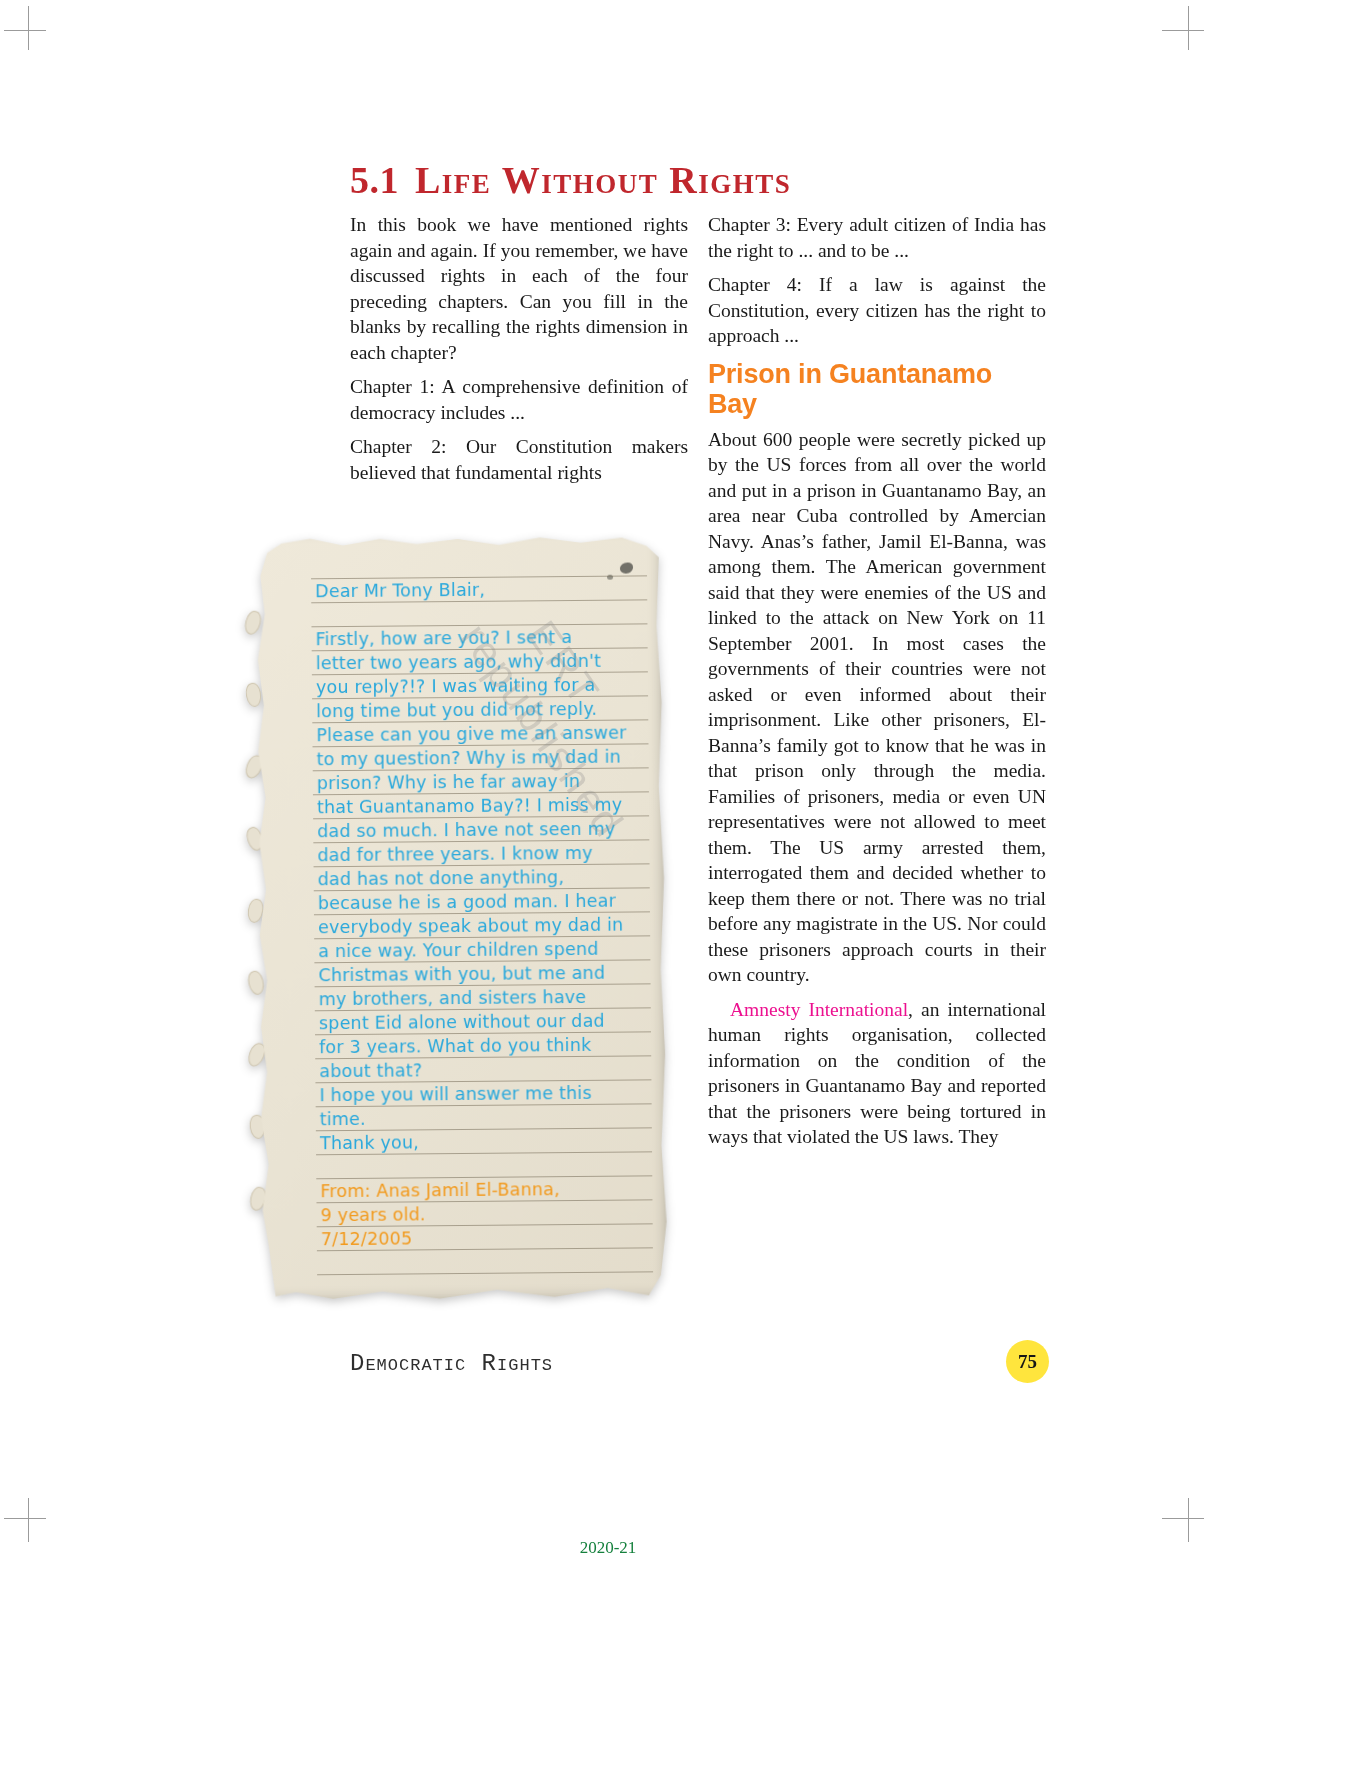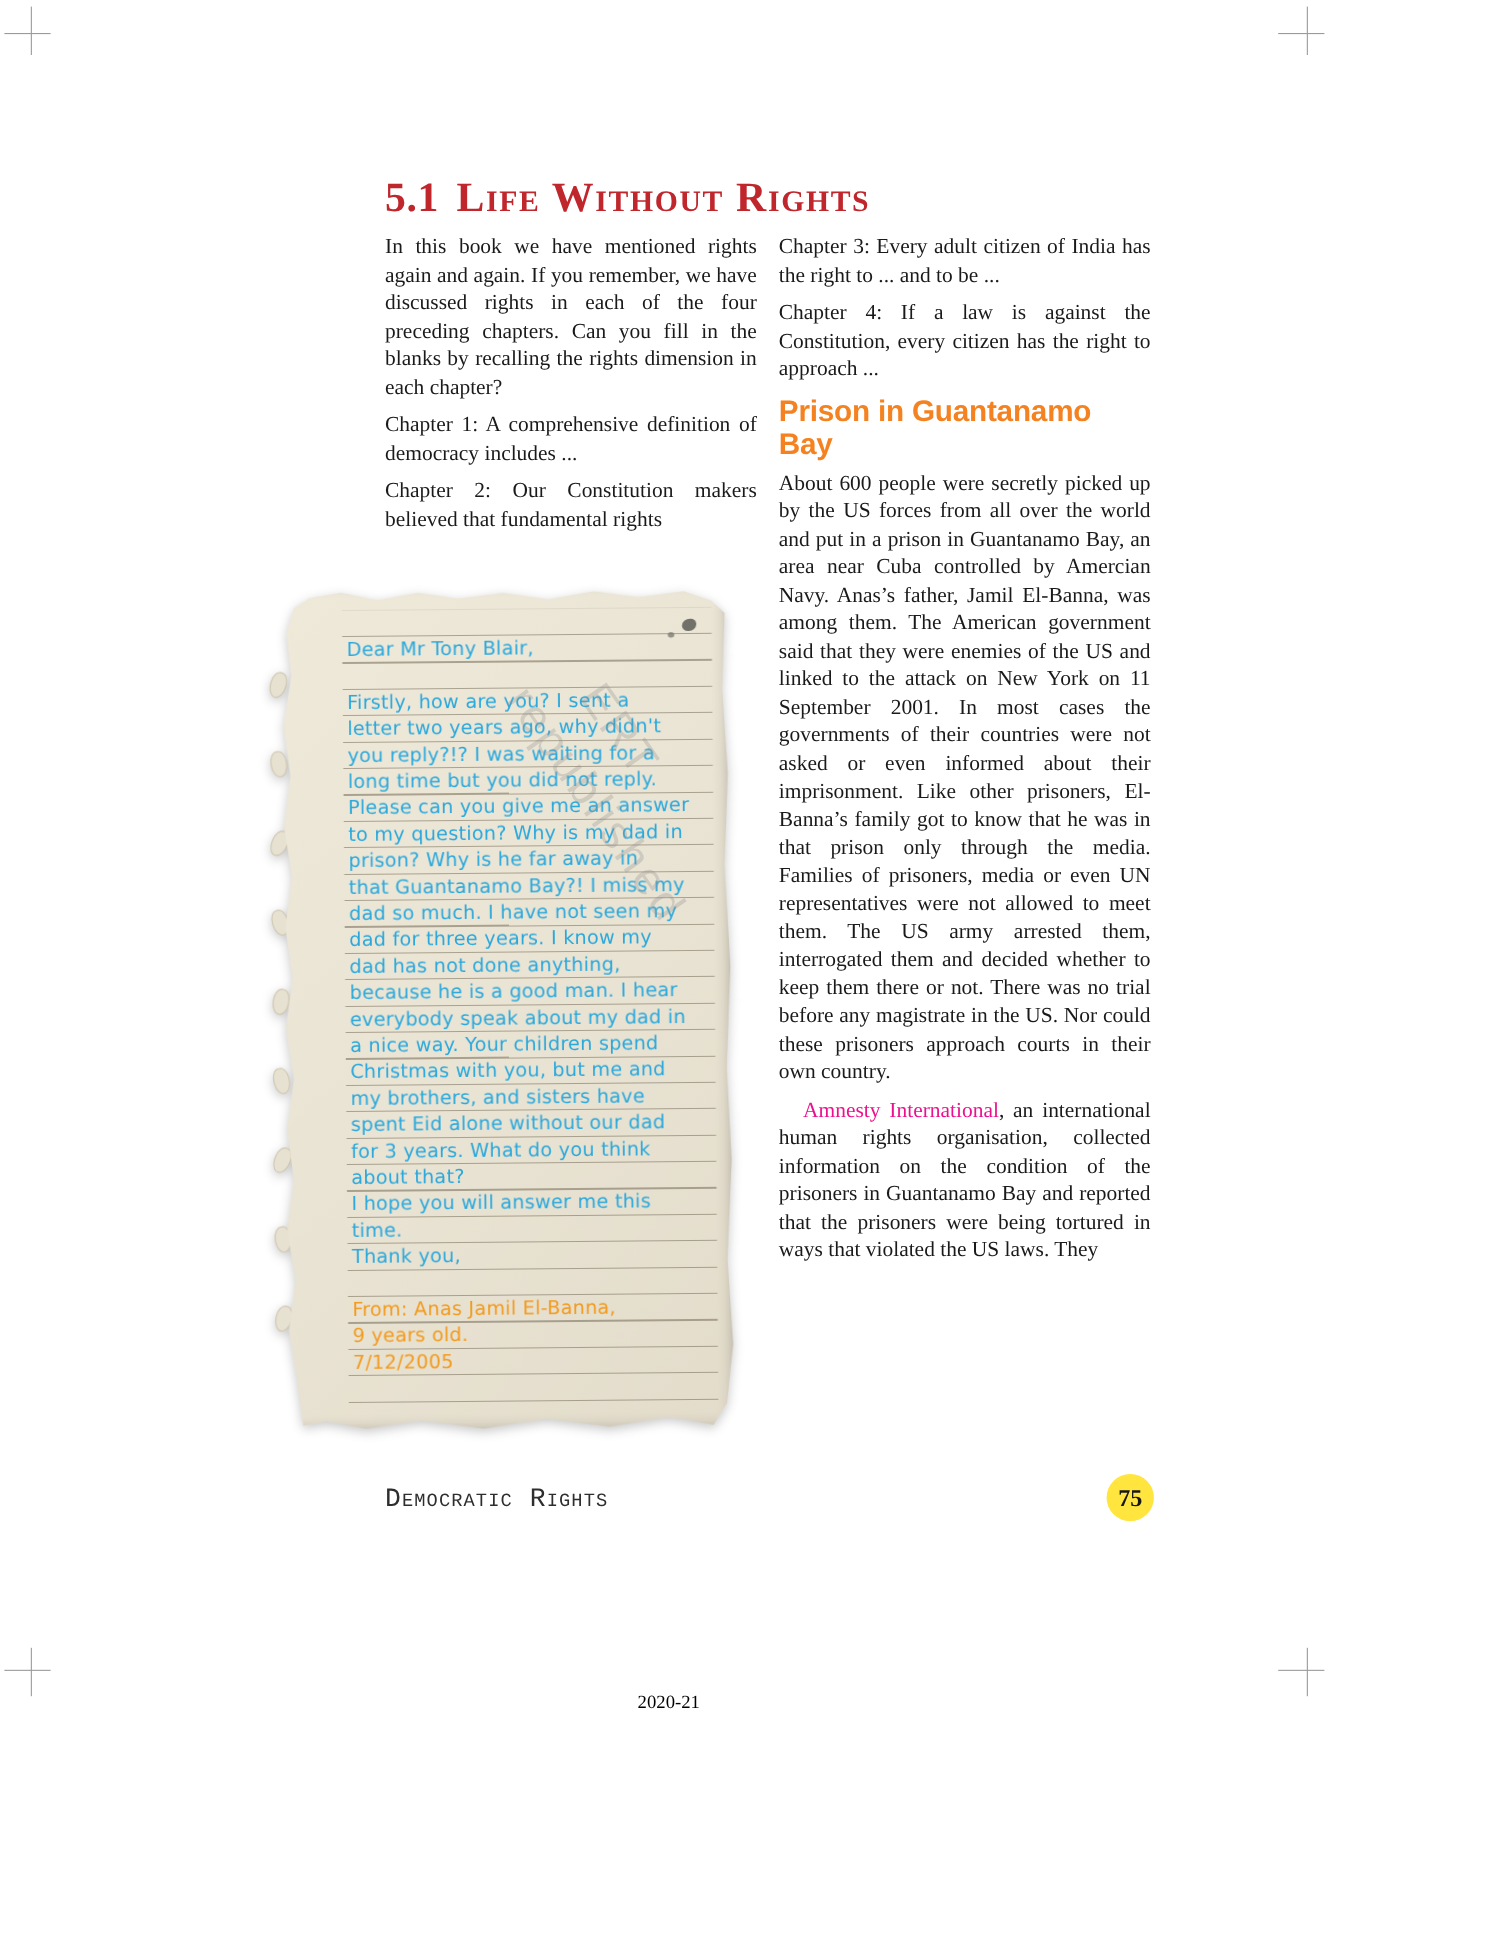--- a/index.html
+++ b/index.html
@@ -99,25 +99,25 @@
   .watermark .wm2 { display:block; margin-left:-36px; }
 
   
   .footer-left {
     position:absolute; left:350px; top:1350px; font-variant:small-caps;
     font-size:24px; letter-spacing:1px; color:#2e2e2e;font-family:Liberation Mono, monospace;
   }
   .page-badge {
     position:absolute; left:1006px; top:1340px; width:43px; height:43px;
     background:#ffe53d; border-radius:50%; display:flex; align-items:center;
-    justify-content:center; font-weight:bold; font-size:22px; color:#161616;
+    justify-content:center; font-weight:bold; font-size:19px; color:#161616;
   }
   .year-line {
     position:absolute; left:0; top:1538px; width:1216px; text-align:center;
-    font-size:17px; color:#000000; font-family:"Liberation Serif", serif;
+    font-size:17px; color:#15803d; font-family:"Liberation Serif", serif;
   }
 </style>
 </head>
 <body>
 
 <div class="page">
 
   <div class="mark h tl-h"></div>
   <div class="mark v tl-v"></div>
   <div class="mark h tr-h"></div>

